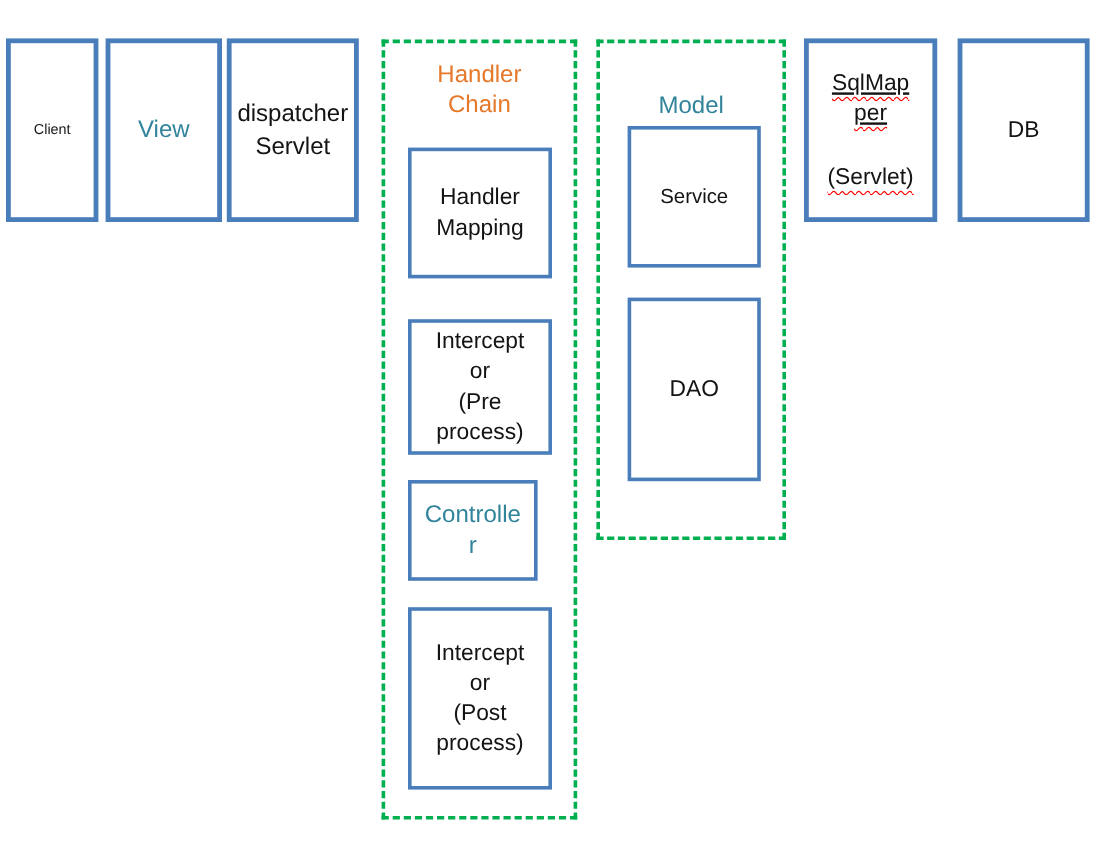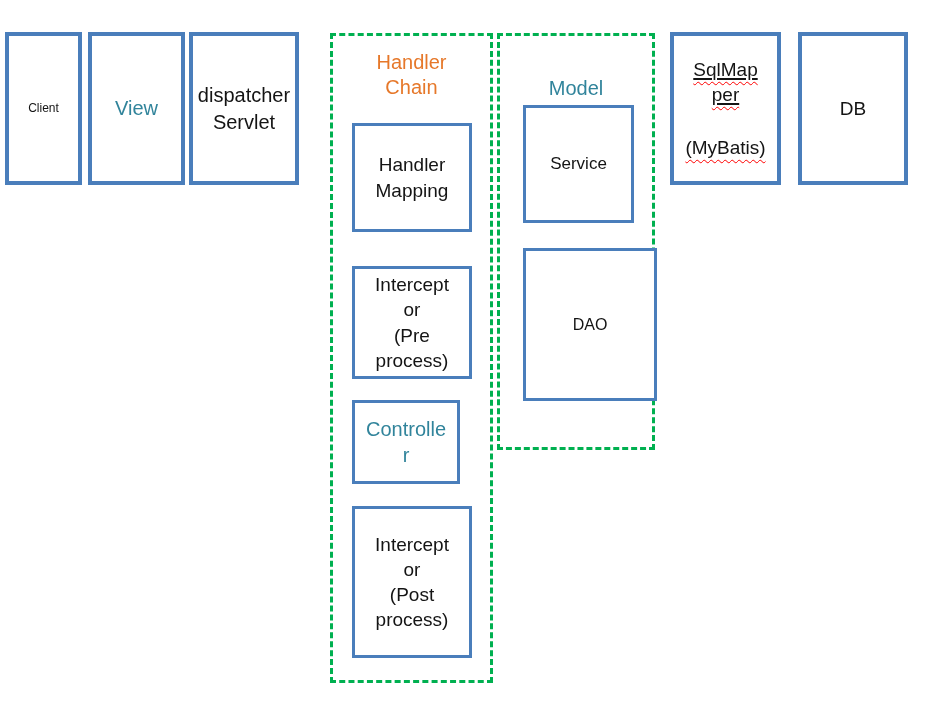--- a/index.html
+++ b/index.html
@@ -46,32 +46,32 @@
   .orange { color: var(--orange, #e6782a); }
 
   
   .client      { left: 5px;   top: 32px; width: 77px;  height: 153px; font-size: 12px; }
   .view        { left: 88px;  top: 32px; width: 97px;  height: 153px; font-size: 20px; }
   .dispatcher  { left: 189px; top: 32px; width: 110px; height: 153px; font-size: 20px; }
   .sqlmapper   { left: 670px; top: 32px; width: 111px; height: 153px; font-size: 19px; gap: 28px; }
   .db          { left: 798px; top: 32px; width: 110px; height: 153px; font-size: 19px; }
 
   
-  .handler-chain { left: 330px; top: 33px; width: 163px; height: 650px; }
+  .handler-chain { left: 318px; top: 33px; width: 163px; height: 650px; }
   .hc-title      { top: 14px; }
   .hm    { left: 19px; top: 87px;  width: 120px; height: 109px; font-size: 19px; }
   .ipre  { left: 19px; top: 230px; width: 120px; height: 113px; font-size: 19px; }
   .ctrl  { left: 19px; top: 364px; width: 108px; height: 84px;  font-size: 20px; }
   .ipost { left: 19px; top: 470px; width: 120px; height: 152px; font-size: 19px; }
 
   
   .model-group { left: 497px; top: 33px; width: 158px; height: 417px; }
   .model-title { top: 40px; }
   .svc      { left: 23px; top: 69px;  width: 111px; height: 118px; font-size: 17px; }
-  .dao-node { left: 23px; top: 212px; width: 134px; height: 153px; font-size: 16px; }
+  .dao-node { left: 23px; top: 212px; width: 111px; height: 153px; font-size: 19px; }
 
   
   .wavy {
     text-decoration-line: underline;
     text-decoration-style: wavy;
     text-decoration-color: var(--spell-underline, #ff0000);
     text-decoration-thickness: 1px;
     text-underline-offset: 5px;
   }
   .usolid {
@@ -113,18 +113,18 @@
 
   <div class="dashed-group model-group">
     <div class="group-title teal model-title">Model</div>
     <div class="node svc">Service</div>
     <div class="node dao-node">DAO</div>
   </div>
 
   <div class="node toprow sqlmapper">
     <span class="wavy"><span class="usolid">SqlMap
 per</span></span>
-    <span class="wavy">(MyBatis)</span>
+    <span class="wavy">(Servlet)</span>
   </div>
 
   <div class="node toprow db">DB</div>
 
 </div>
 
 </body></html>

